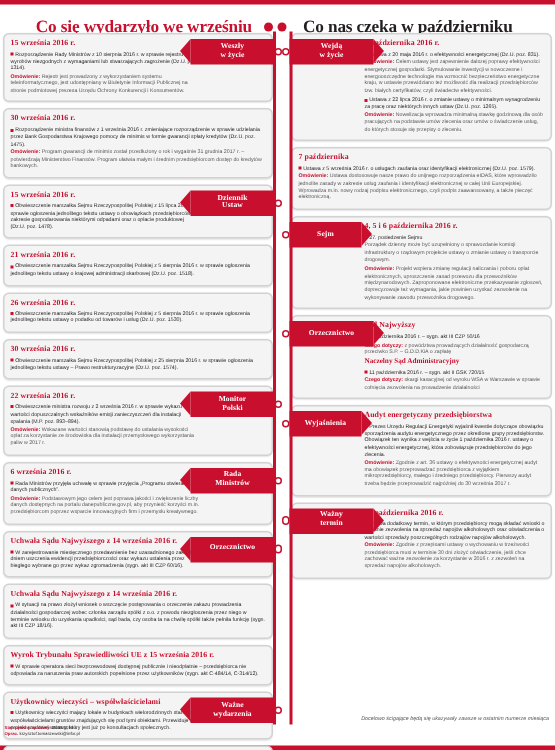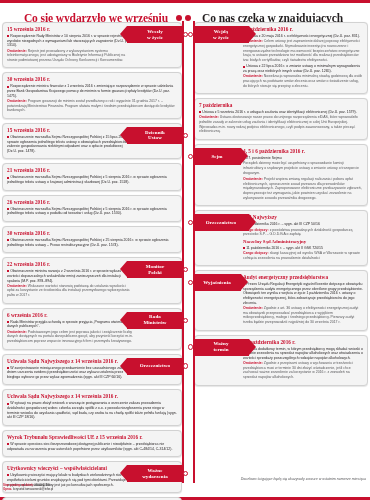--- a/index.html
+++ b/index.html
@@ -90,21 +90,21 @@
 <body>
 
 <div class="page">
 
   <div class="header">
     <div class="hdr-left">Co się wydarzyło we wrześniu</div>
     <div class="hdr-dots">
         <i></i>
         <i></i>
       </div>
-    <div class="hdr-right">Co nas czeka w znajdujących</div>
+    <div class="hdr-right">Co nas czeka w październiku</div>
   </div>
 
   <div class="rail l"></div>
   <div class="rail r"></div>
 
   <div class="cols">
     <div class="col left" id="col-left">
         <div class="card has-l">
           <div class="tag l wide">Weszły<br>w życie</div>
           <div class="c-title">15 września 2016 r.</div>

